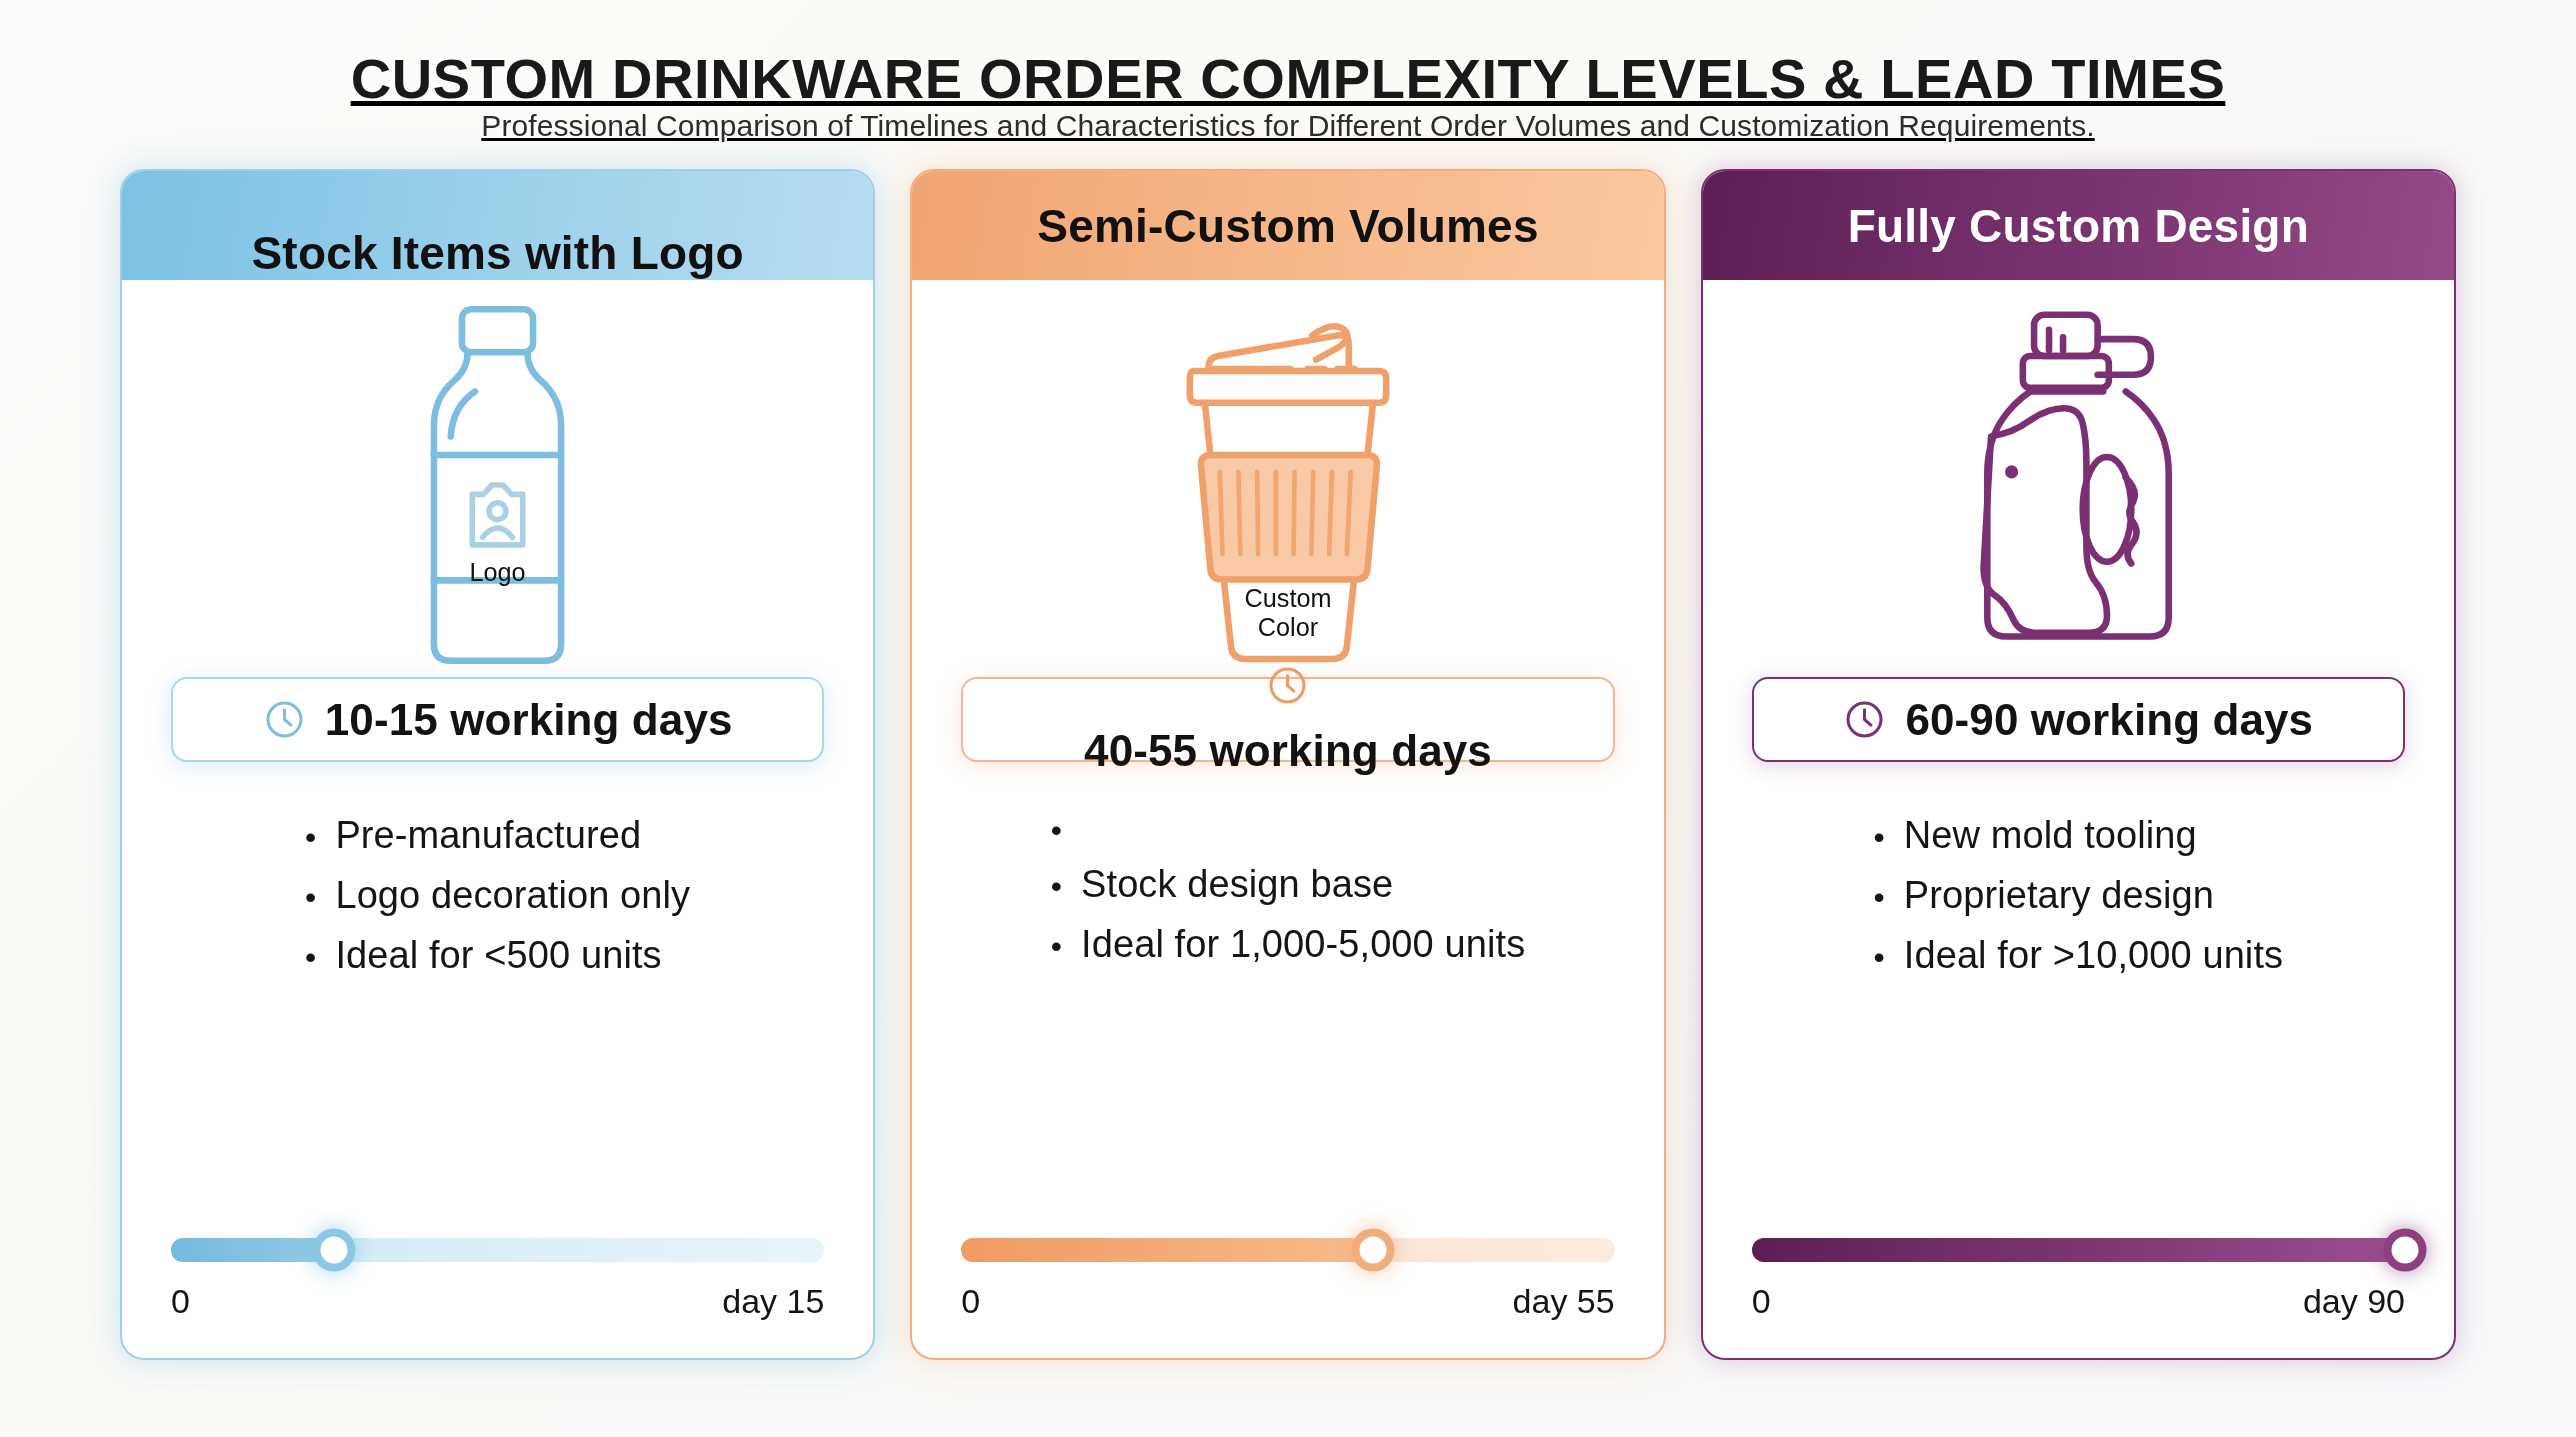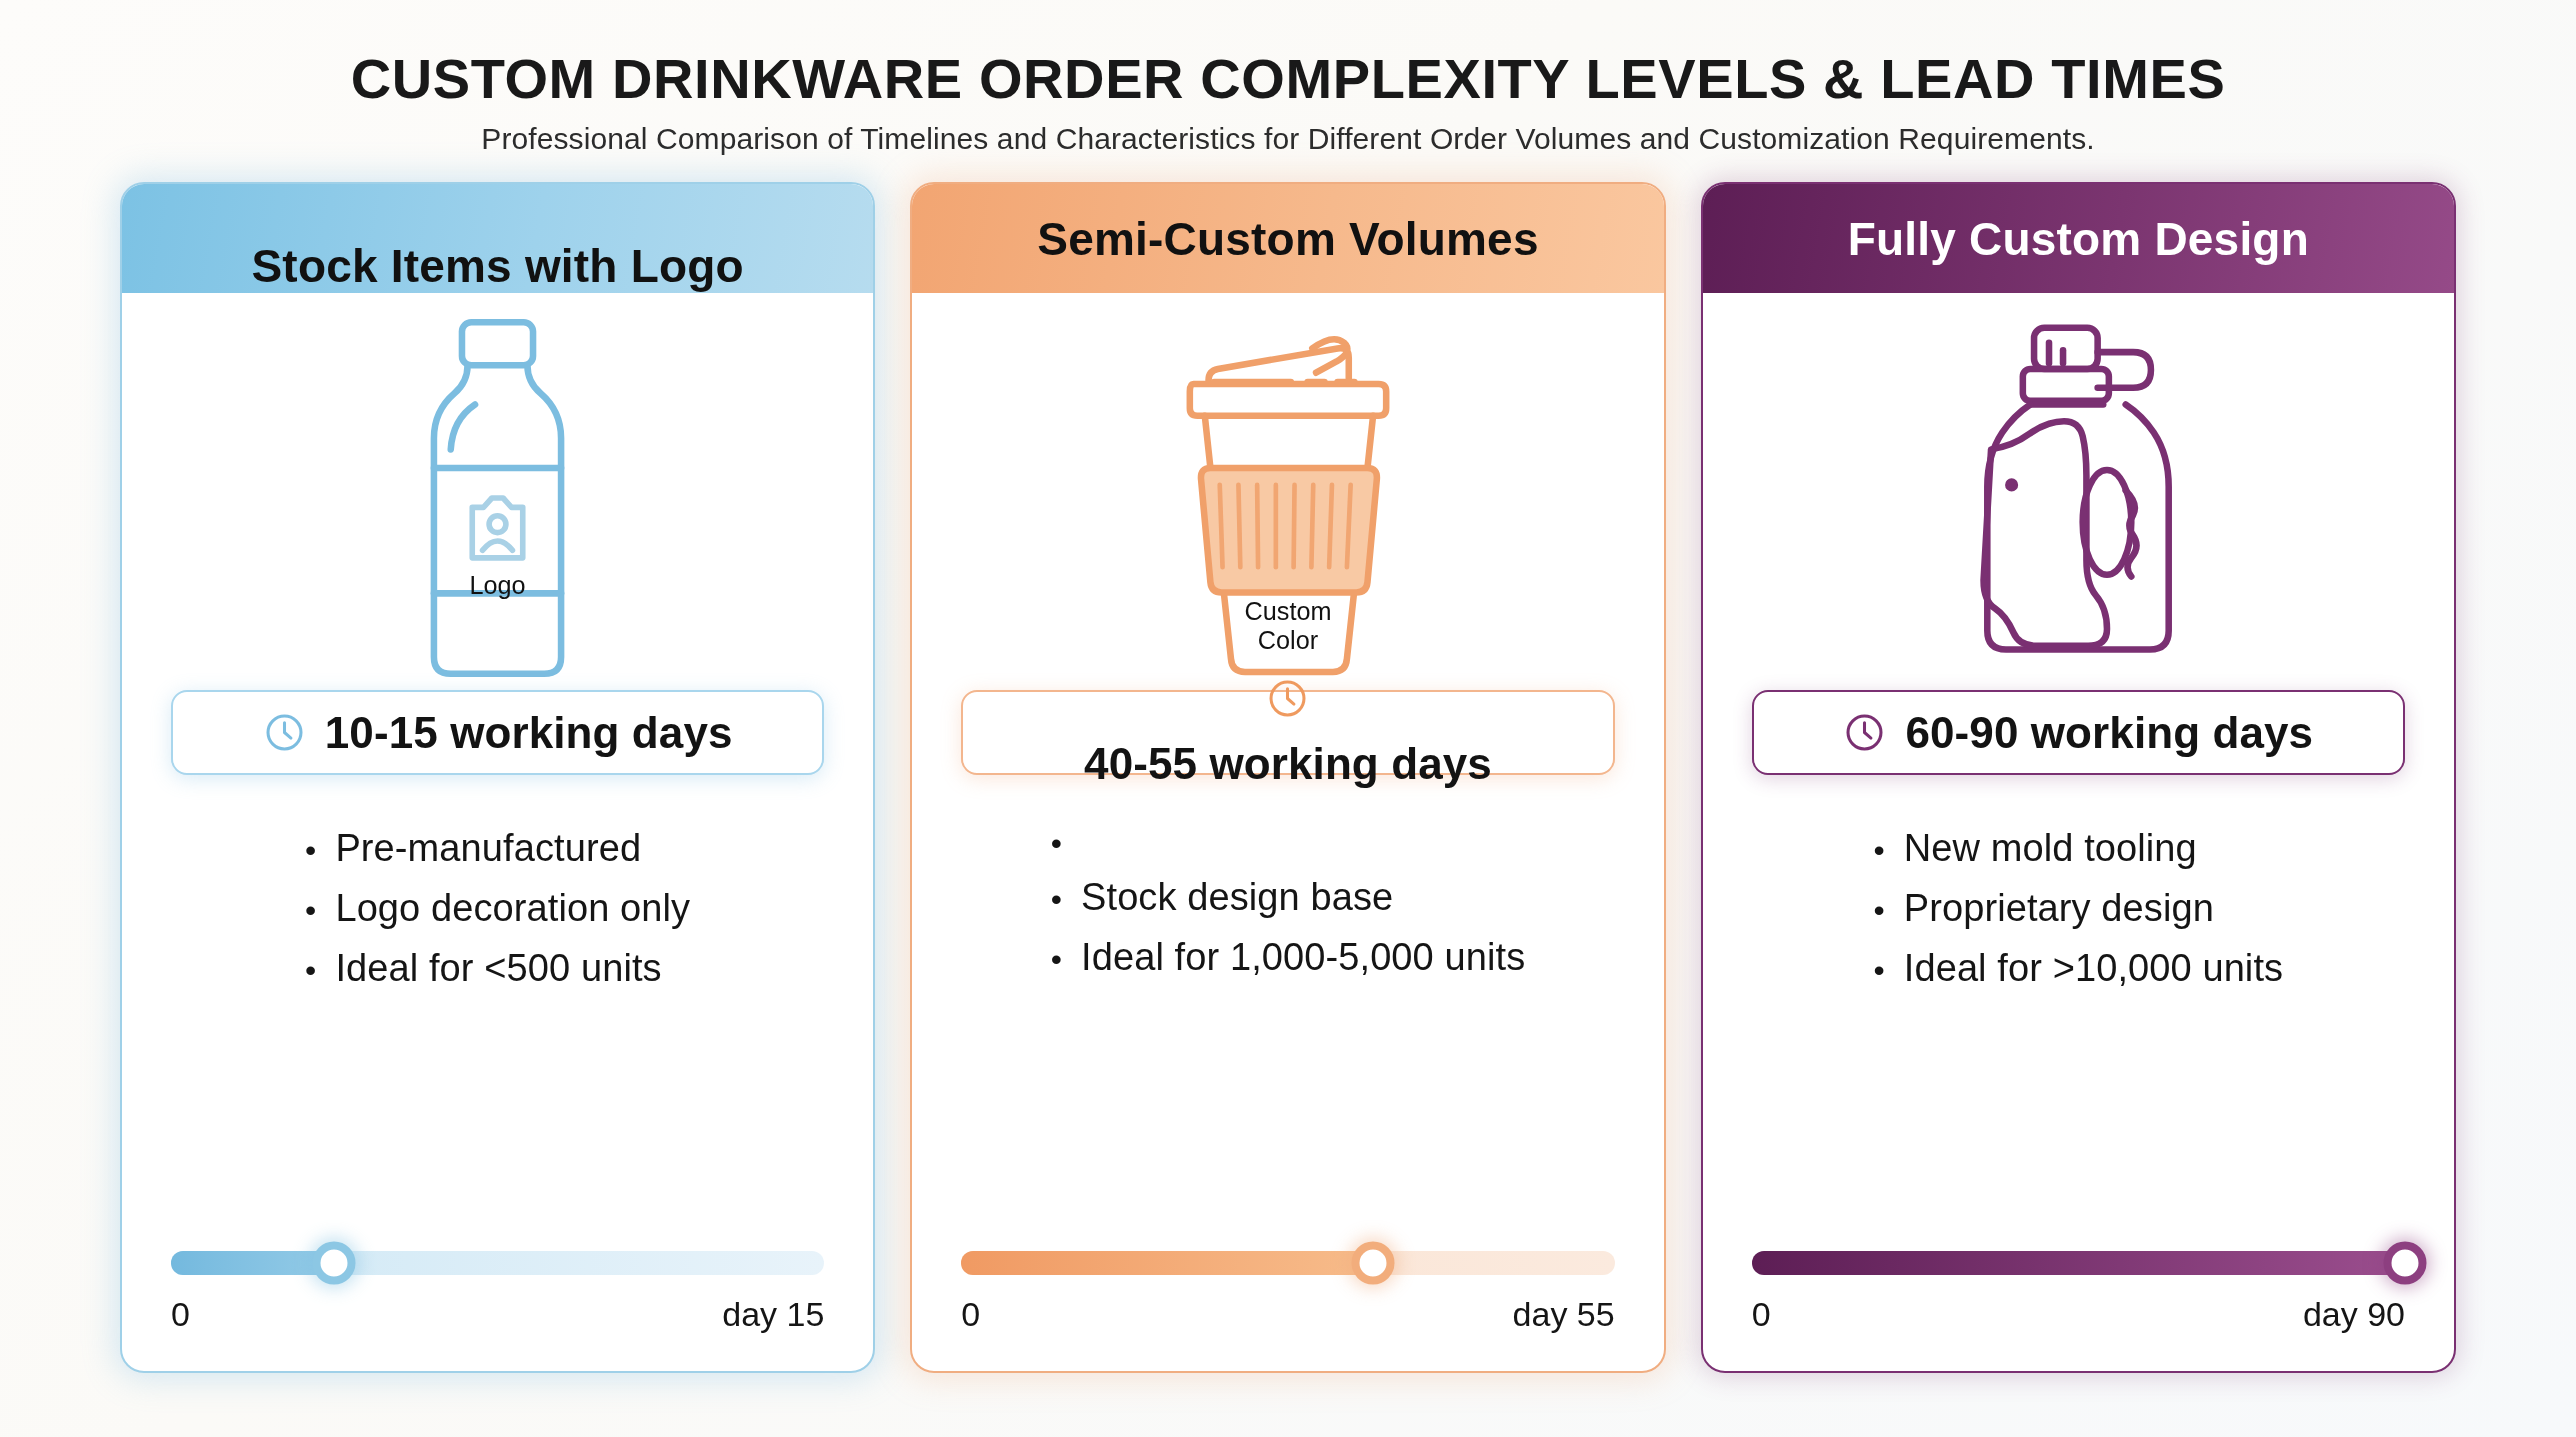--- a/index.html
+++ b/index.html
@@ -20,33 +20,33 @@
     width: 2576px;
     height: 1438px;
     position: relative;
     padding: 0;
   }
 
   
   .header {
     text-align: center;
     padding-top: 49px;
+    text-decoration: underline;
   }
 
   .main-title {
     font-size: 56px;
     font-weight: 700;
     letter-spacing: 0.6px;
     color: #191919;
     line-height: 1.08;
     white-space: nowrap;
   }
 
   .subtitle {
-    margin-top: 13px;
     font-size: 30px;
     font-weight: 400;
     color: #2c2c2c;
     letter-spacing: 0.1px;
     white-space: nowrap;
   }
 
   
   .cards {
     display: flex;

